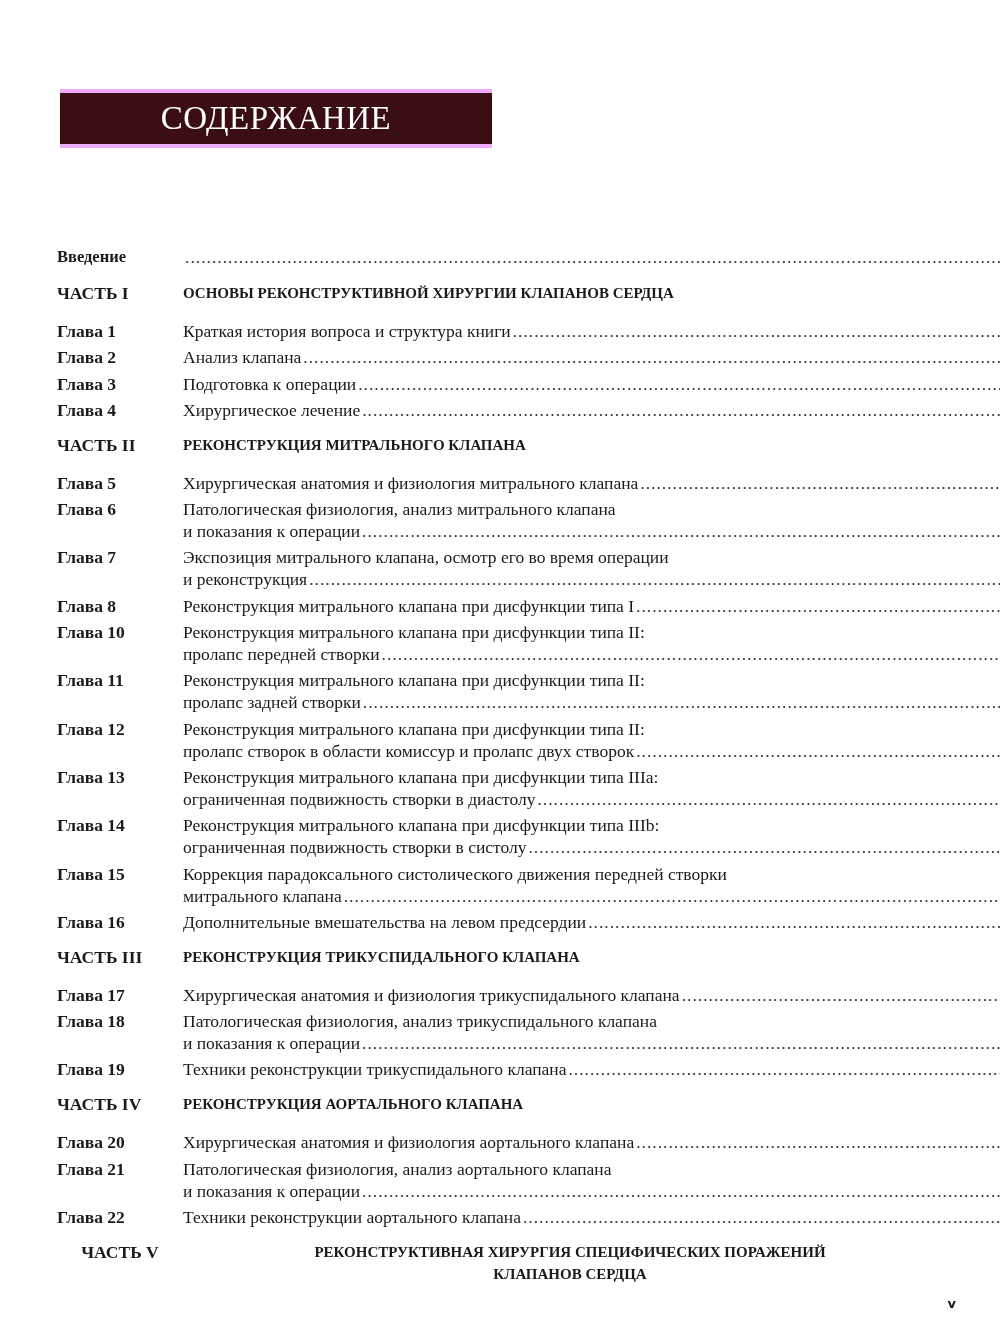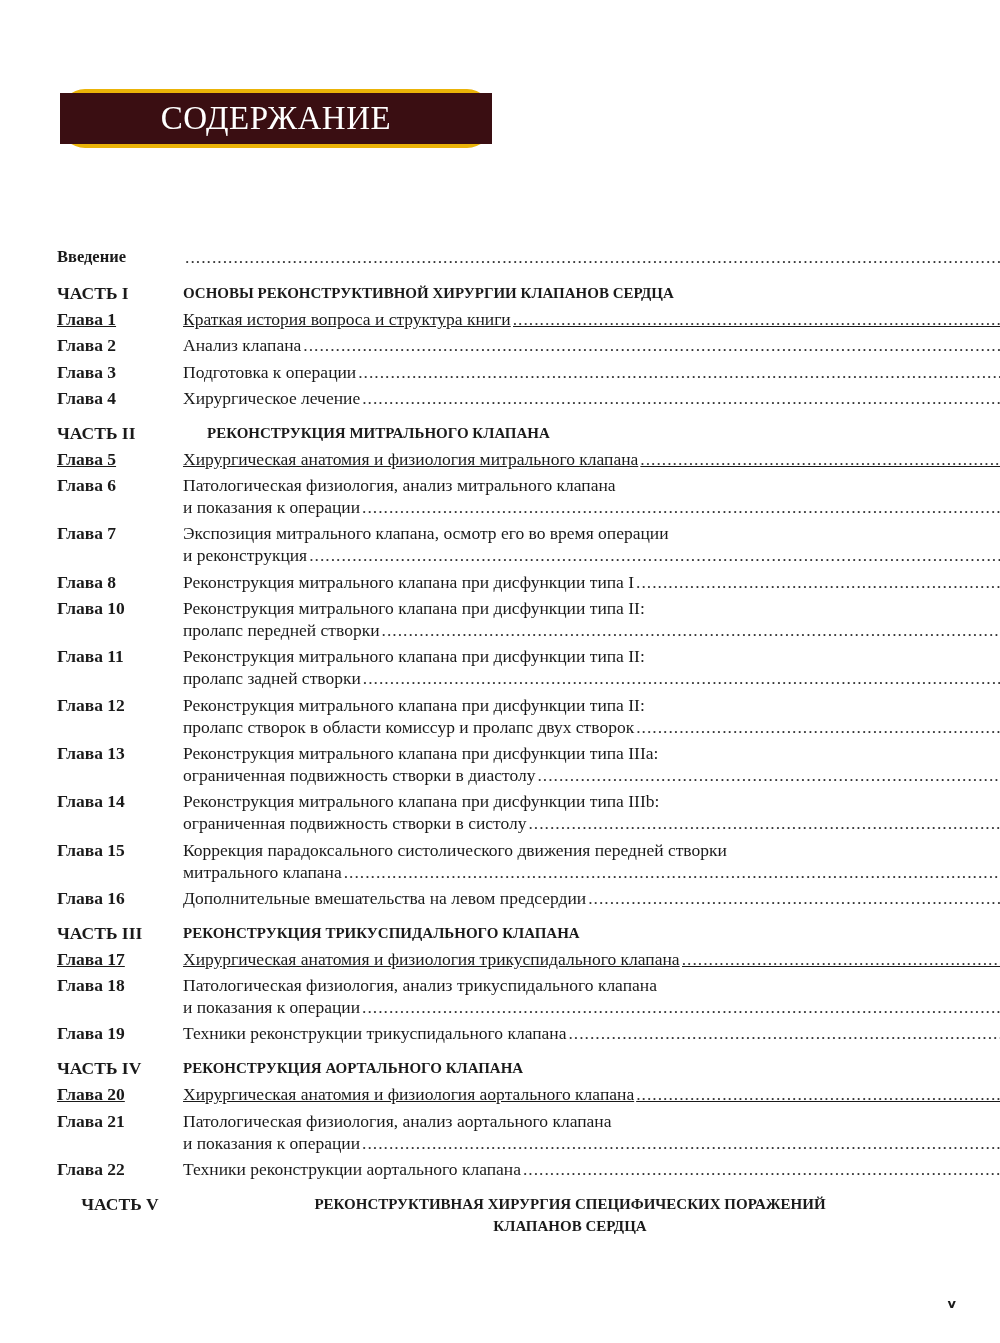--- a/index.html
+++ b/index.html
@@ -1,20 +1,20 @@
 <!DOCTYPE html>
 <html><head>
 <meta charset="utf-8">
 <style>
   html, body { margin: 0; padding: 0; background: #ffffff; }
   body { width: 1000px; height: 1343px; position: relative; overflow: hidden;
          font-family: "Liberation Serif", "DejaVu Serif", serif; color: #1a1a1a; }
 
   .banner { position: absolute; left: 60px; top: 89px; width: 432px; height: 59px;
-            background: #eab308; border-radius: 25px; }
+            background: #f0abfc; }
   .banner-inner { position: absolute; left: 0; right: 0; top: 4px; bottom: 4px;
                   background: #3a0e12; display: flex; align-items: center; justify-content: center; }
   .banner-title { color: #ffffff; font-size: 33px; letter-spacing: 0.5px;
                   font-family: "Liberation Serif", "DejaVu Serif", serif; }
 
   .toc { position: absolute; left: 57px; top: 246px; width: 900px; }
   .row { display: flex; align-items: flex-start; font-size: 17.5px; line-height: 22px; }
   .row .label { width: 126px; flex: 0 0 126px; font-weight: bold; }
   .row .body { flex: 1; }
   .line { display: flex; align-items: baseline; white-space: nowrap; }
@@ -22,21 +22,21 @@
   .line .dots { flex: 1 1 auto; overflow: hidden; margin: 0 2px; letter-spacing: 1px; color: #333; }
   .line .dots::before { content: "......................................................................................................................................................................................................................................................................"; }
 
   .intro { margin-bottom: 14px; justify-content: space-between; }
   .intro .label { font-size: 16.5px; }
   .part { margin-top: 6px; }
   .part .label { font-weight: bold; }
   .part .title { font-weight: bold; font-size: 15px; line-height: 22px; }
   .chapter { margin-top: 4.3px; }
   .chapter .label { font-weight: bold; }
-  .part + .chapter { margin-top: 4px; text-decoration: underline; }
+  .part + .chapter { margin-top: 16px; }
 
   .folio { position: absolute; right: 44px; top: 1296px; font-family: "DejaVu Sans", sans-serif;
            font-weight: bold; font-size: 13px; }
 </style>
 </head>
 <body>
 
 <div class="banner">
   <div class="banner-inner">
     <span class="banner-title">СОДЕРЖАНИЕ</span>
@@ -89,21 +89,21 @@
     </div>
     <div class="row chapter">
       <div class="label">Глава 4</div>
       <div class="body">
         <div class="line">
           <span class="txt">Хирургическое лечение</span>
           <span class="dots"></span>
         </div>
       </div>
     </div>
-    <div class="row part" style="margin-top: 13px; gap: 24px;">
+    <div class="row part" style="margin-top: 13px;">
       <div class="label">ЧАСТЬ II</div>
       <div class="body">
         <div class="title">РЕКОНСТРУКЦИЯ МИТРАЛЬНОГО КЛАПАНА</div>
       </div>
     </div>
     <div class="row chapter">
       <div class="label">Глава 5</div>
       <div class="body">
         <div class="line">
           <span class="txt">Хирургическая анатомия и физиология митрального клапана</span>

